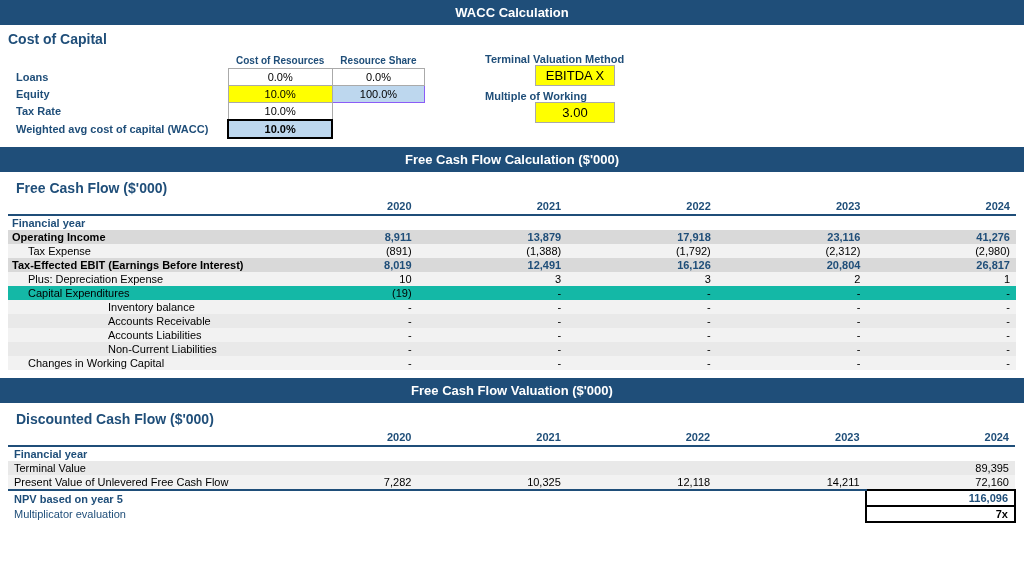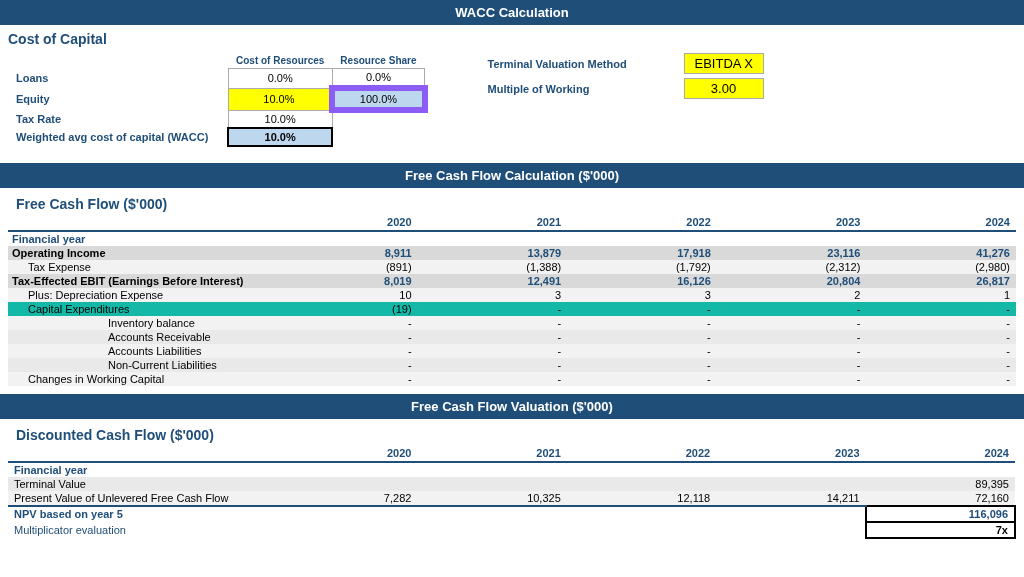--- a/index.html
+++ b/index.html
@@ -22,21 +22,21 @@
 
     .section-title {
       color: #1f4e79;
       font-weight: bold;
       font-size: 14px;
       padding: 6px 8px 2px 8px;
     }
 
     
     .wacc-section {
-      padding: 4px 8px 16px 8px;
+      padding: 4px 8px 8px 8px;
     }
 
     .wacc-grid {
       display: flex;
       align-items: flex-start;
       gap: 20px;
     }
 
     .wacc-left {
       min-width: 380px;
@@ -76,40 +76,41 @@
       border: 1px solid #aaa;
     }
 
     .cell-yellow {
       background: #ffff00;
       border: 1px solid #aaa;
     }
 
     .cell-blue {
       background: #bdd7ee;
-      border: 6px solid #8b5cf6;
+      border: 1px solid #8b5cf6;
     }
 
     .cell-bold-border {
       border: 2px solid #000;
       font-weight: bold;
       background: #bdd7ee;
     }
 
     .terminal-right {
       margin-left: 40px;
       display: flex;
       flex-direction: column;
       gap: 4px;
     }
 
     .terminal-row {
       display: flex;
       align-items: center;
-      gap: 16px;
+      gap: 0;
+      flex-direction: column;
     }
 
     .terminal-label {
       color: #1f4e79;
       font-weight: bold;
       min-width: 180px;
       font-size: 11px;
     }
 
     .terminal-value {

